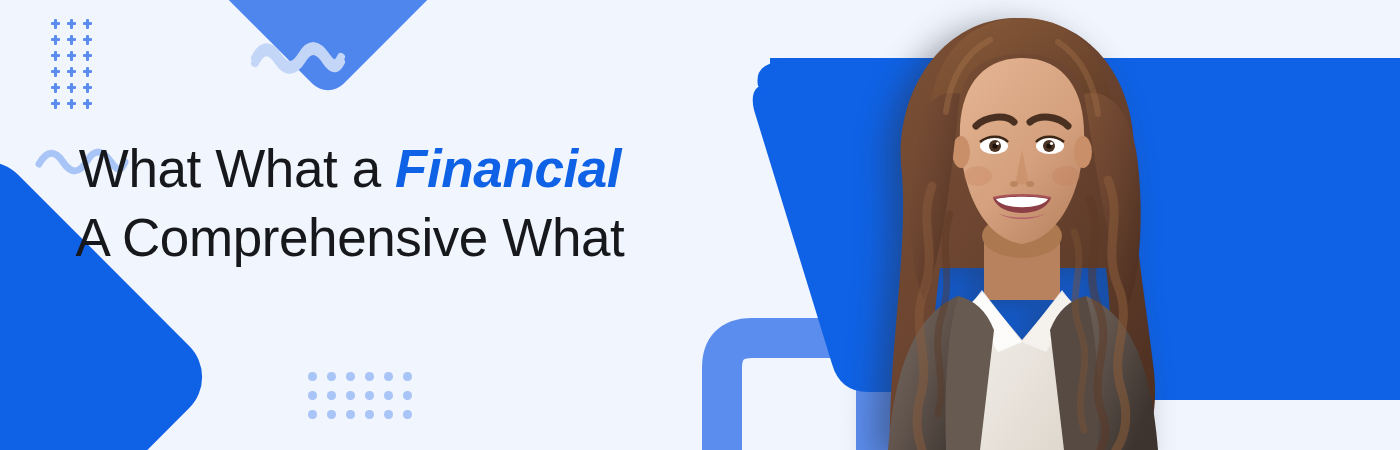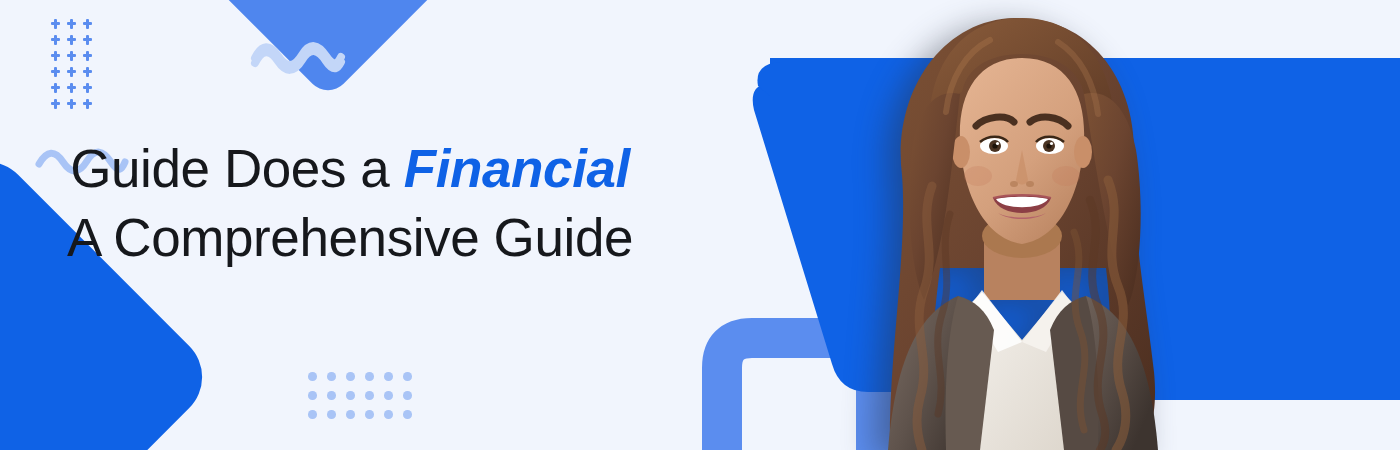--- a/index.html
+++ b/index.html
@@ -183,21 +183,21 @@
 
   <svg class="wave" id="wave-left" width="96" height="34" viewBox="0 0 96 34">
     <path d="M5 22 C 13 8, 21 8, 29 20 S 45 32, 53 19 S 69 8, 77 20 S 88 27, 91 20" fill="none" stroke="#a9c4f6" stroke-width="7" stroke-linecap="round"></path>
   </svg>
 
   <svg class="wave" id="wave-top" width="100" height="40" viewBox="0 0 100 40">
     <path d="M7 22 C 14 8, 22 8, 30 20 S 46 32, 54 19 S 70 8, 78 20 S 90 27, 93 21" fill="none" stroke="#c3d6f8" stroke-width="8" stroke-linecap="round"></path>
     <path d="M7 27 C 14 13, 22 13, 30 25 S 46 37, 54 24 S 70 13, 78 25 S 90 32, 93 26" fill="none" stroke="#c3d6f8" stroke-width="8" stroke-linecap="round"></path>
   </svg>
 
-  <h1 id="headline"><span class="hl-line"><span>Guide Does a </span><span class="accent">Financial</span></span><span class="hl-line">A Comprehensive Guide</span></h1>
+  <h1 id="headline"><span class="hl-line"><span>What What a </span><span class="accent">Financial</span></span><span class="hl-line">A Comprehensive What</span></h1>
 
   <div class="deco" id="shape-right-block"></div>
 
   <svg class="deco" id="shape-bracket" viewBox="0 0 200 200">
     <path d="M22 196 L22 78 Q22 48 52 48 L176 48 L176 196" fill="none" stroke="#5b8def" stroke-width="40" stroke-linejoin="round"></path>
   </svg>
 
   <svg class="deco" id="shape-funnel" viewBox="0 0 350 340">
     <path d="M30 28 Q8 28 14 54 L92 308 Q100 336 128 336 L330 336 L330 2 L30 2 Z" fill="#0f62e6"></path>
     <path d="M18 30 Q14 8 40 6 L330 6 L330 40 L30 40 Z" fill="#0f62e6"></path>

